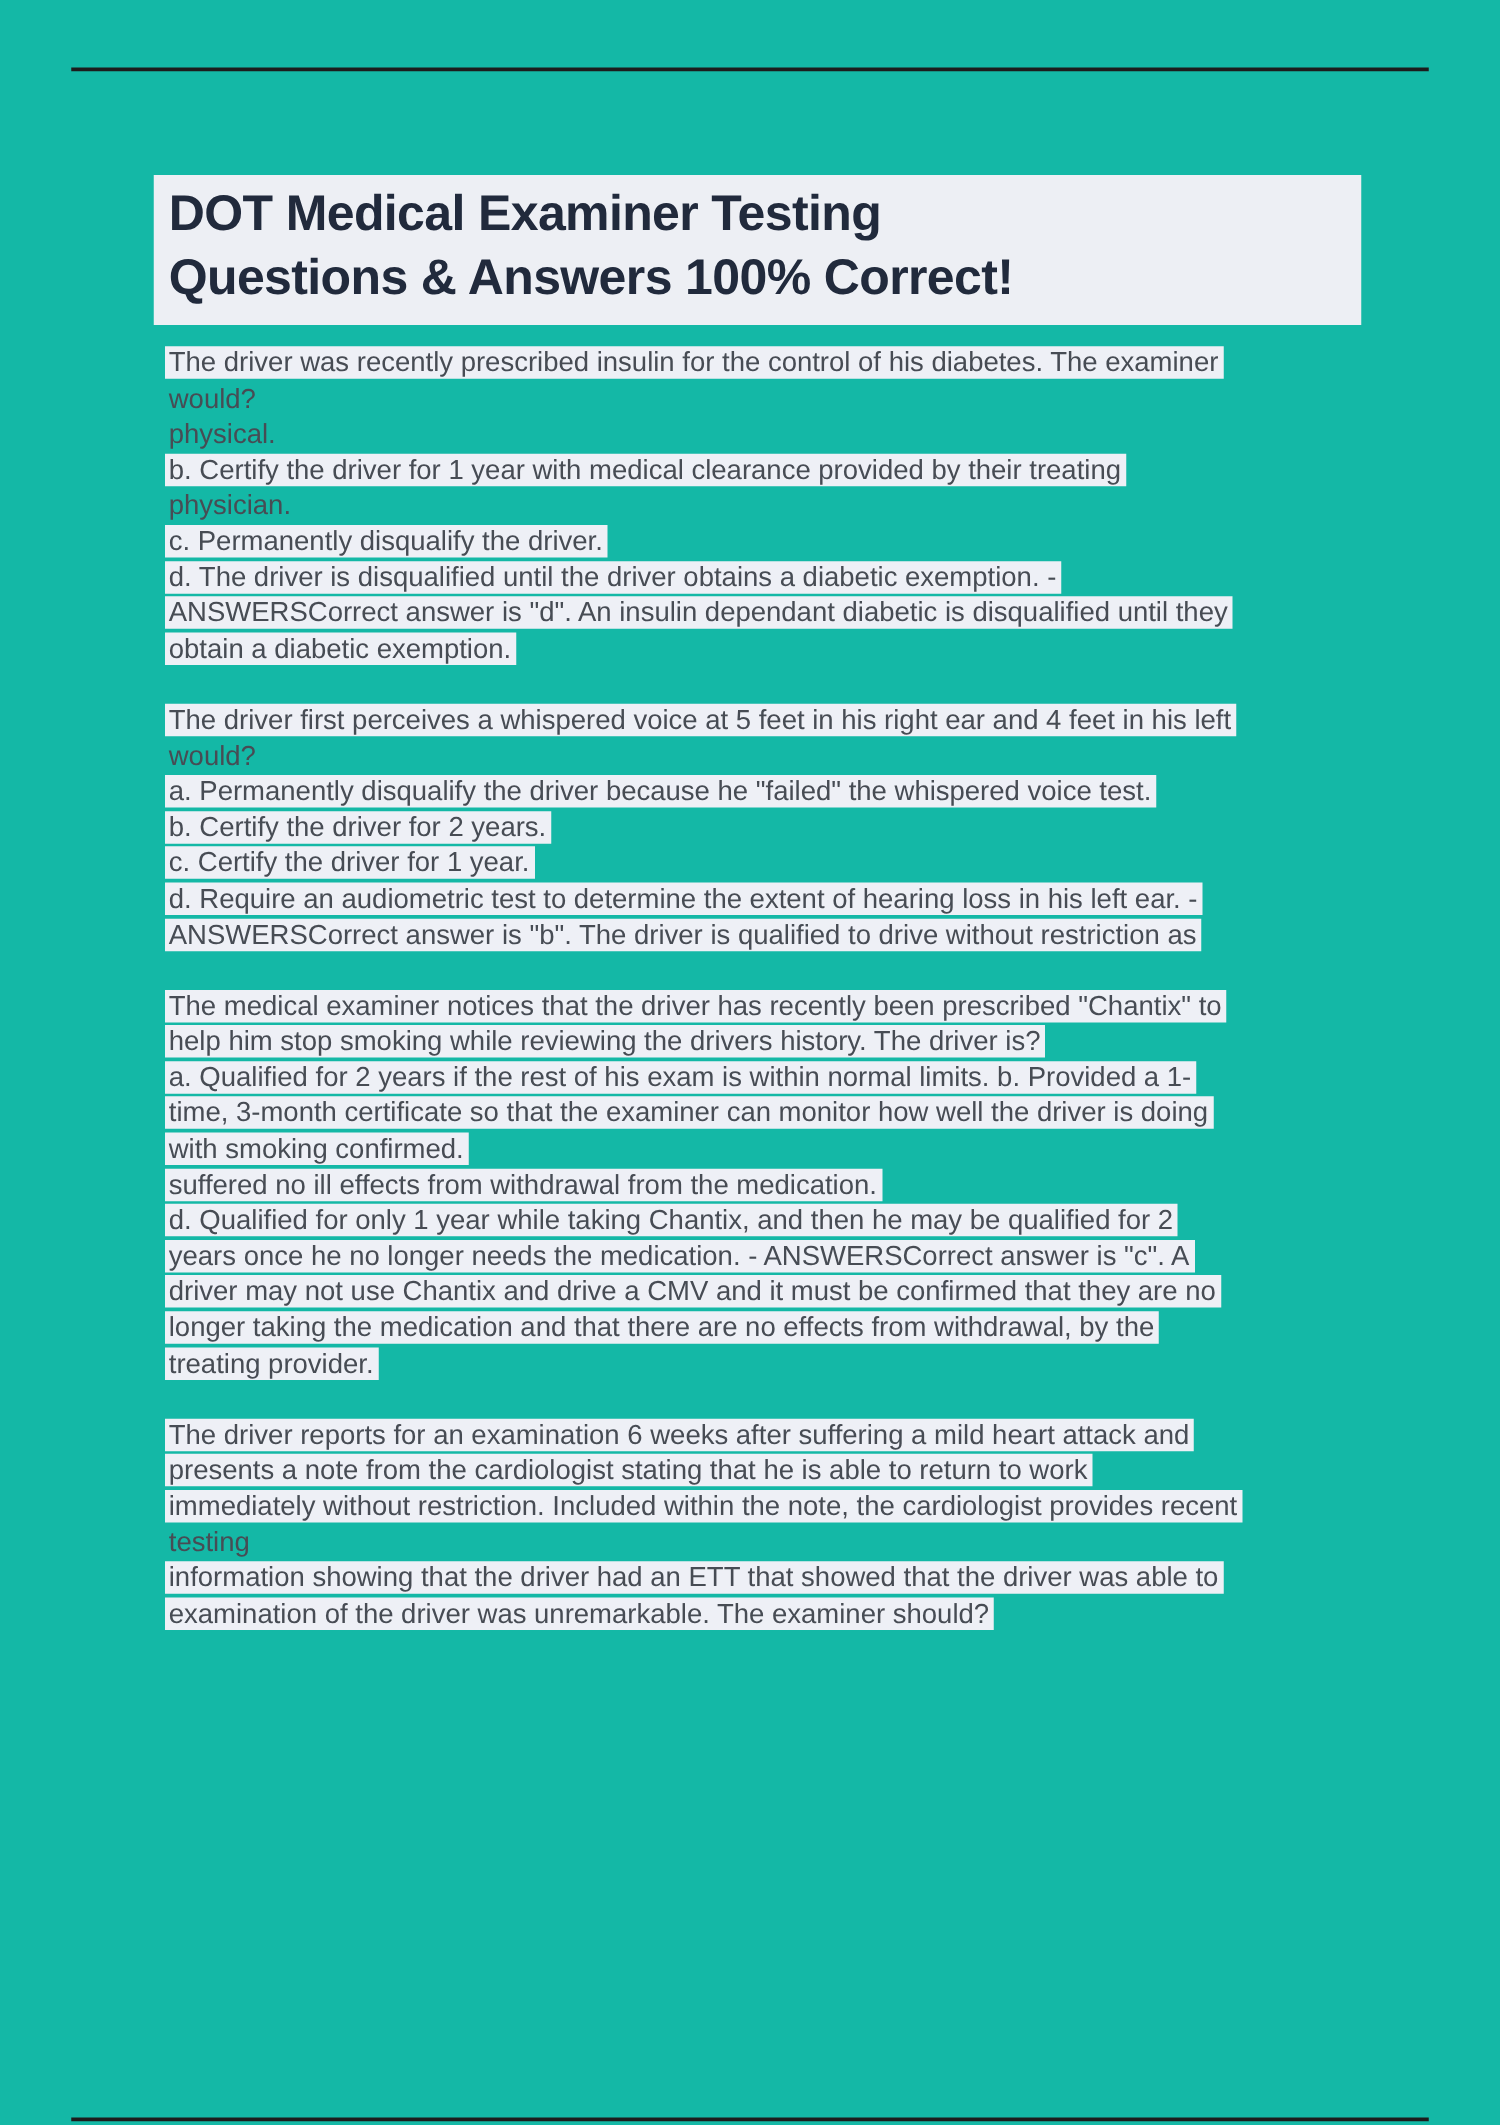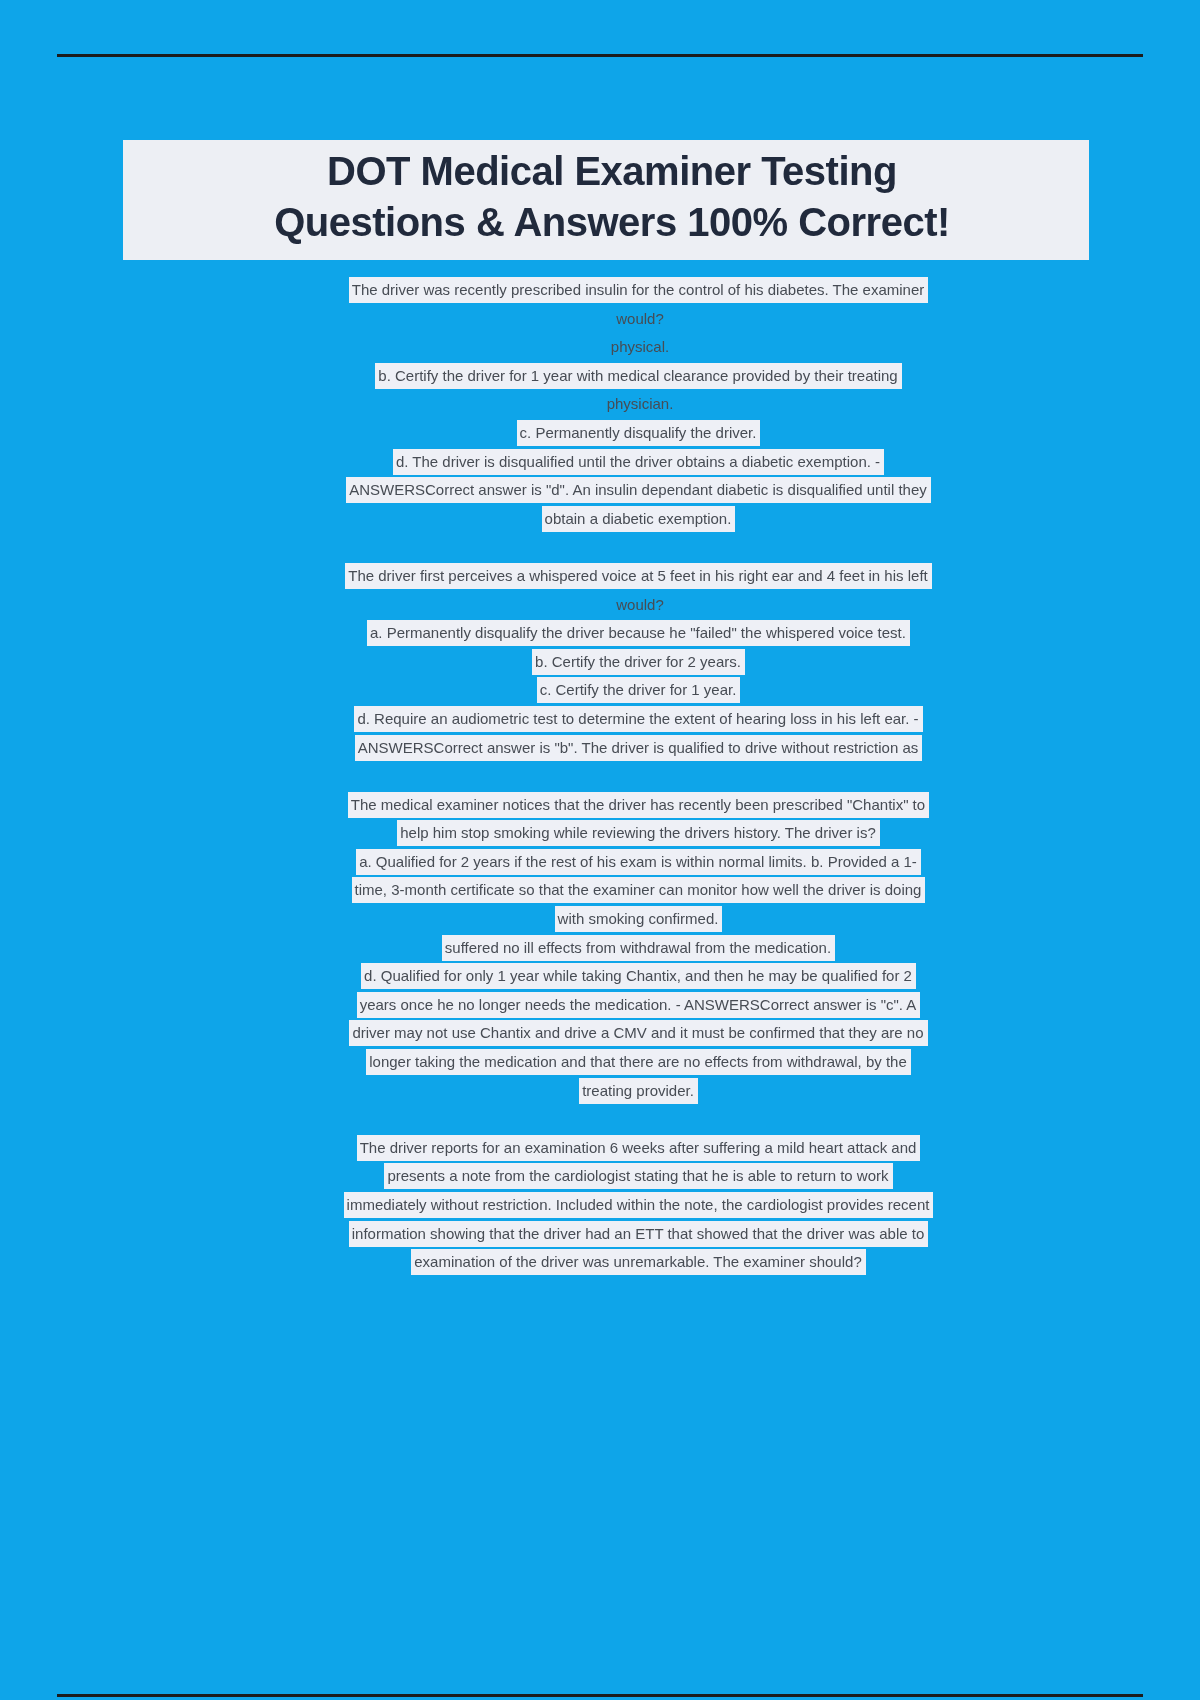--- a/index.html
+++ b/index.html
@@ -4,24 +4,23 @@
 <style>
   html, body {
     margin: 0;
     padding: 0;
     background: #ffffff;
   }
   .page {
     position: relative;
     width: 1200px;
     height: 1700px;
-    background: #0ea5e9;
+    background: #14b8a6;
     overflow: hidden;
     font-family: "Liberation Sans", "DejaVu Sans", sans-serif;
-    text-align: center;
   }
   .rule {
     position: absolute;
     left: 57px;
     width: 1086px;
     height: 3px;
     background: #1c1c1c;
   }
   .rule-top { top: 54px; }
   .rule-bottom { top: 1694px; }
@@ -38,21 +37,21 @@
     font-weight: bold;
     line-height: 51px;
     letter-spacing: -0.5px;
   }
   .body-text {
     position: absolute;
     left: 135px;
     top: 276px;
     width: 1010px;
     color: #474c54;
-    font-size: 15px;
+    font-size: 22px;
   }
   .para {
     margin: 0 0 28.6px 0;
   }
   .line {
     height: 28.6px;
     line-height: 28.6px;
     white-space: nowrap;
   }
   .txt {
@@ -110,19 +109,20 @@
         <div class="line"><span class="txt hl">d. Qualified for only 1 year while taking Chantix, and then he may be qualified for 2</span></div>
         <div class="line"><span class="txt hl">years once he no longer needs the medication. - ANSWERSCorrect answer is "c". A</span></div>
         <div class="line"><span class="txt hl">driver may not use Chantix and drive a CMV and it must be confirmed that they are no</span></div>
         <div class="line"><span class="txt hl">longer taking the medication and that there are no effects from withdrawal, by the</span></div>
         <div class="line"><span class="txt hl">treating provider.</span></div>
       </div>
       <div class="para">
         <div class="line"><span class="txt hl">The driver reports for an examination 6 weeks after suffering a mild heart attack and</span></div>
         <div class="line"><span class="txt hl">presents a note from the cardiologist stating that he is able to return to work</span></div>
         <div class="line"><span class="txt hl">immediately without restriction. Included within the note, the cardiologist provides recent</span></div>
+        <div class="line"><span class="txt">testing</span></div>
         <div class="line"><span class="txt hl">information showing that the driver had an ETT that showed that the driver was able to</span></div>
         <div class="line"><span class="txt hl">examination of the driver was unremarkable. The examiner should?</span></div>
       </div>
     </div>
 
   <div class="rule rule-bottom"></div>
 </div>
 
 </body></html>

